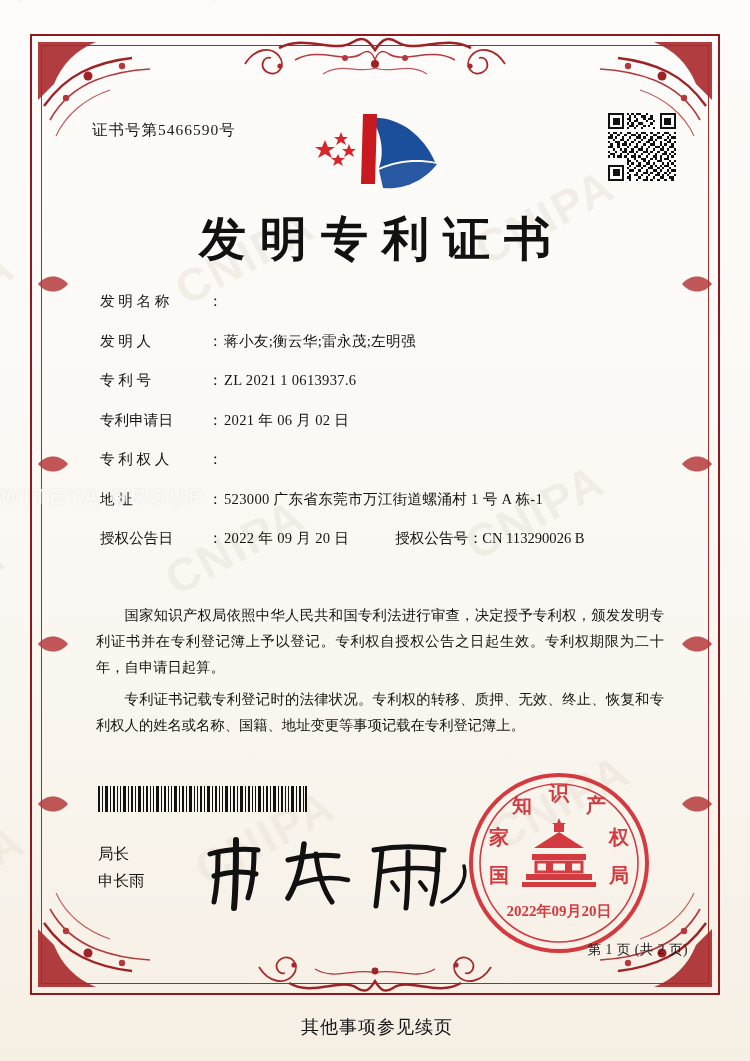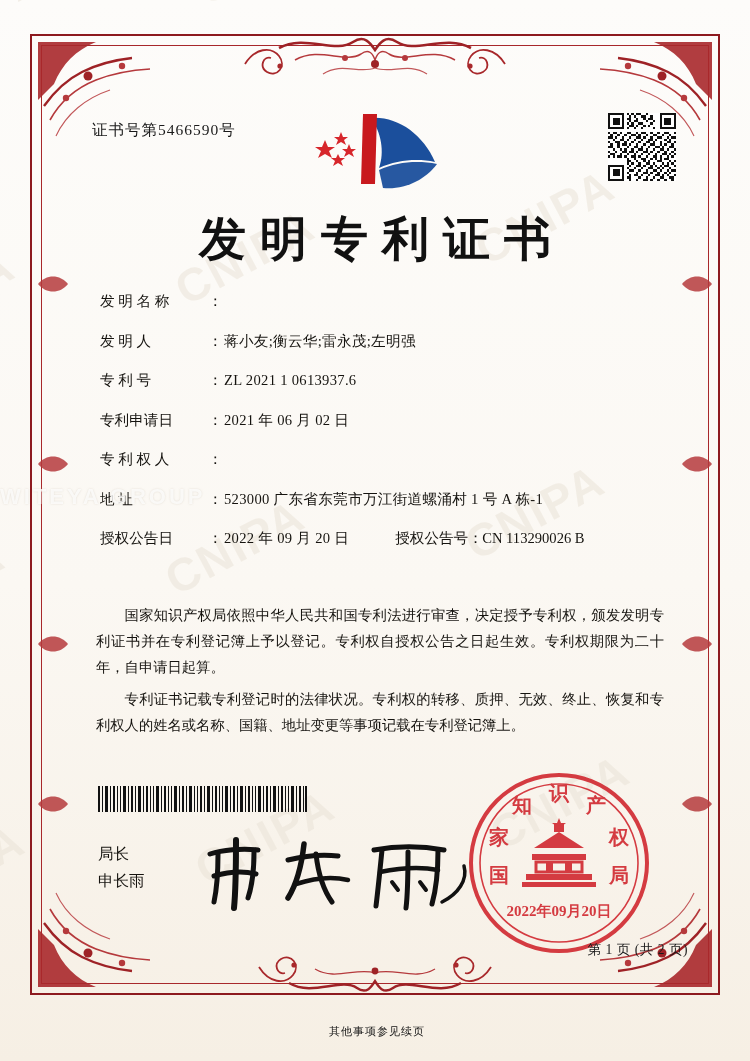--- a/index.html
+++ b/index.html
@@ -199,21 +199,21 @@
     font-size: 13.6px;
     color: #1a1a1a;
     letter-spacing: 0.5px;
   }
 
   .footer-note {
     position: absolute;
     left: 4px; right: 0;
     bottom: 22px;
     text-align: center;
-    font-size: 11px;
+    font-size: 18px;
     color: #141414;
     letter-spacing: 1px;
   }
 
   
   .brand-wm {
     position: absolute;
     left: 0; right: 0;
     top: 484px;
     text-align: left;

